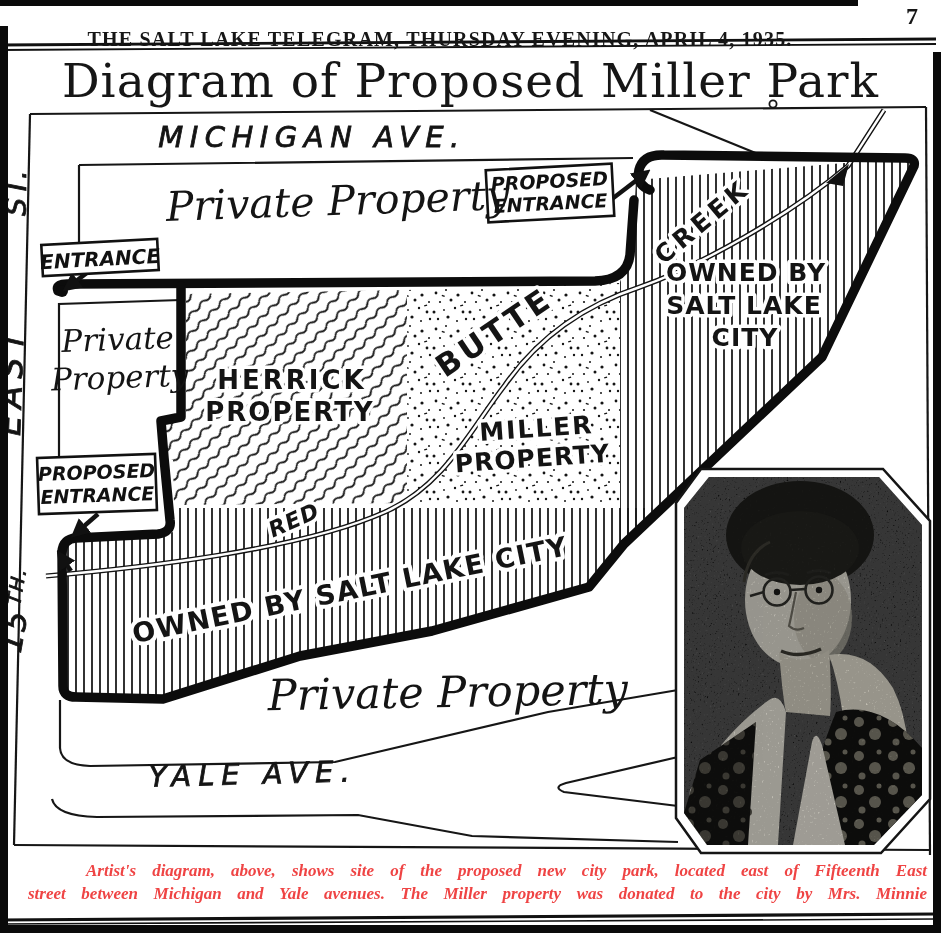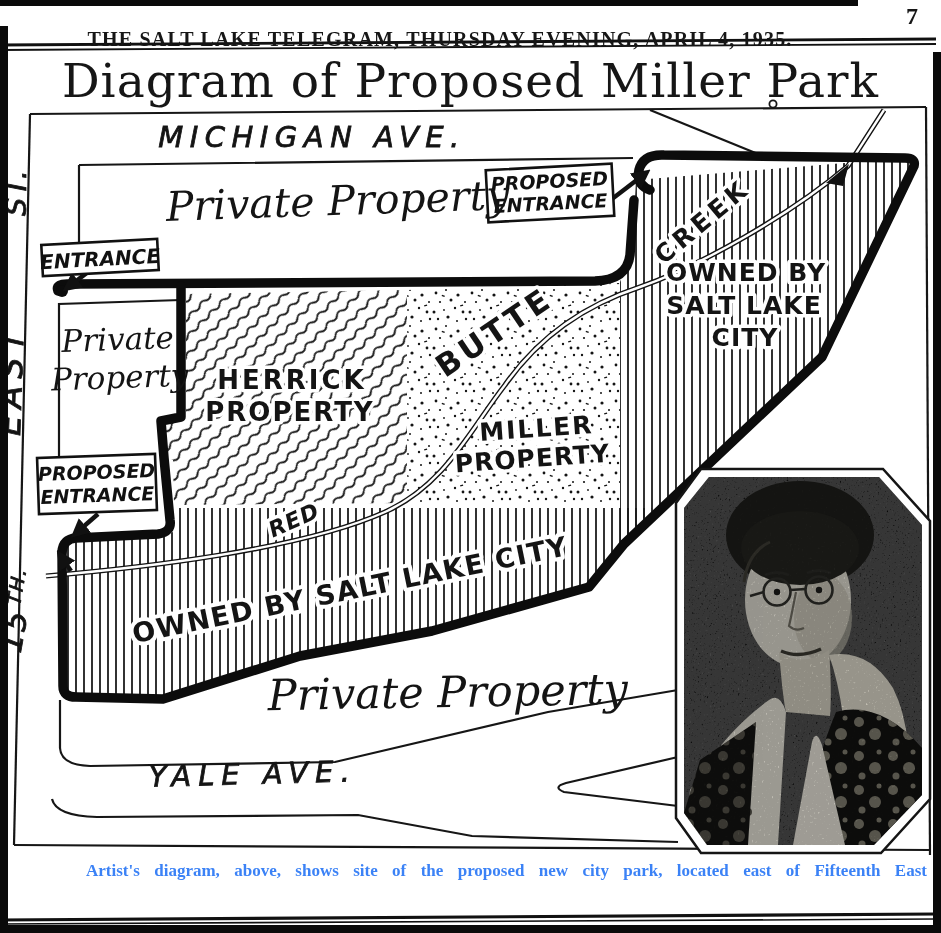--- a/index.html
+++ b/index.html
@@ -6,21 +6,21 @@
   #sheet{position:relative;width:941px;height:933px;background:#ffffff;overflow:hidden;
          font-family:"Liberation Serif",serif;color:#161616;}
   #mapsvg{position:absolute;left:0;top:0;}
   .htext{position:absolute;z-index:5;}
   #masthead{left:0;top:7px;width:880px;text-align:center;font-size:20px;font-weight:bold;
             letter-spacing:1.2px;white-space:nowrap;margin-top:21px;}
   #pagenum{left:894px;top:3px;width:36px;font-size:24px;font-weight:bold;text-align:center;}
   #headline{left:0;top:53px;width:941px;text-align:center;font-size:47px;letter-spacing:1px;
             font-family:"DejaVu Serif",serif;font-weight:500;}
   #caption{left:28px;top:859px;width:899px;font-size:17px;line-height:23.2px;font-weight:bold;
-           color:#3b82f6;}
+           color:#ef4444;font-style:italic;}
   .cap-line{text-align:justify;text-align-last:justify;}
   .cap-indent{padding-left:58px;}
 </style>
 </head>
 <body>
 
 <div id="sheet">
 
 <svg id="mapsvg" width="941" height="933" viewBox="0 0 941 933">
   <defs>
@@ -203,15 +203,16 @@
     <rect x="933" y="52" width="8" height="881"></rect>
     <rect x="0" y="925" width="941" height="8"></rect>
   </g>
 </svg>
 
 <div id="masthead" class="htext">THE SALT LAKE TELEGRAM, THURSDAY EVENING, APRIL 4, 1935.</div>
 <div id="pagenum" class="htext">7</div>
 <div id="headline" class="htext">Diagram of Proposed Miller Park</div>
 <div id="caption" class="htext">
   <div class="cap-line cap-indent">Artist's diagram, above, shows site of the proposed new city park, located east of Fifteenth East</div>
+  <div class="cap-line">street between Michigan and Yale avenues. The Miller property was donated to the city by Mrs. Minnie</div>
 </div>
 
 </div>
 
 </body></html>

